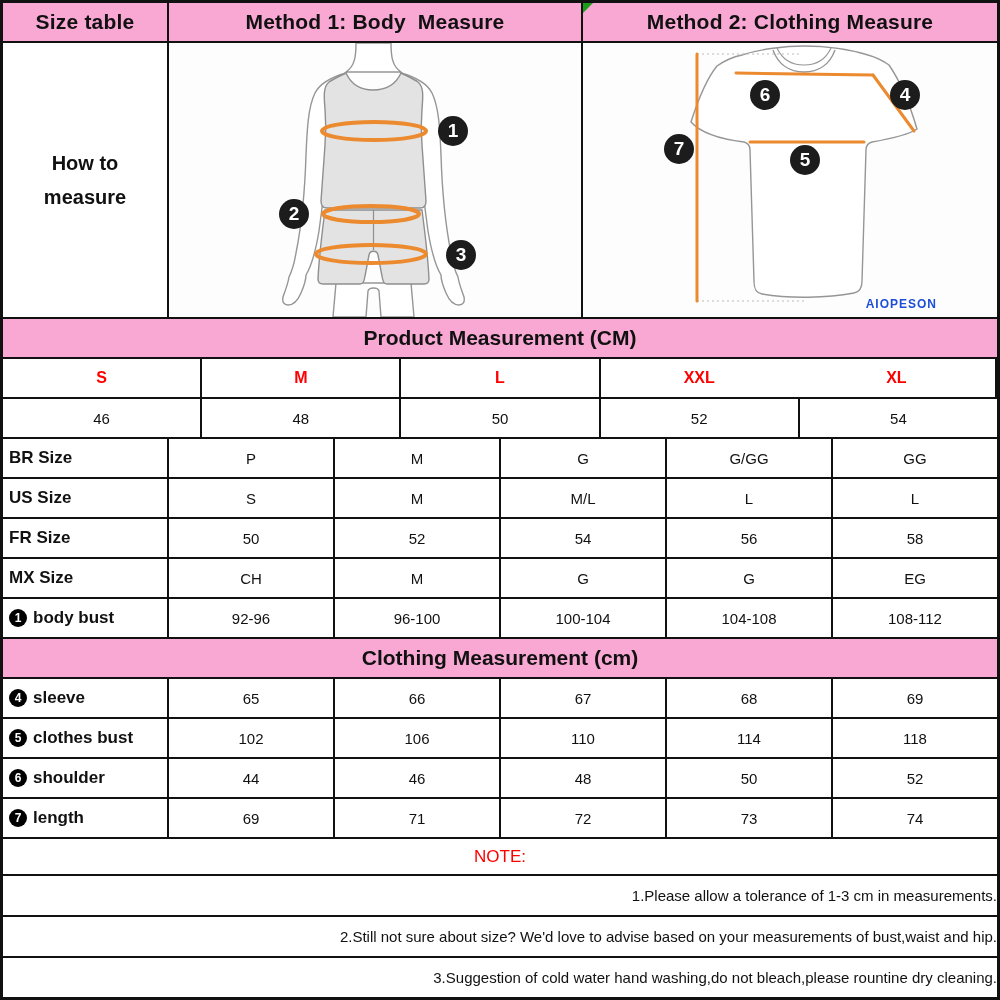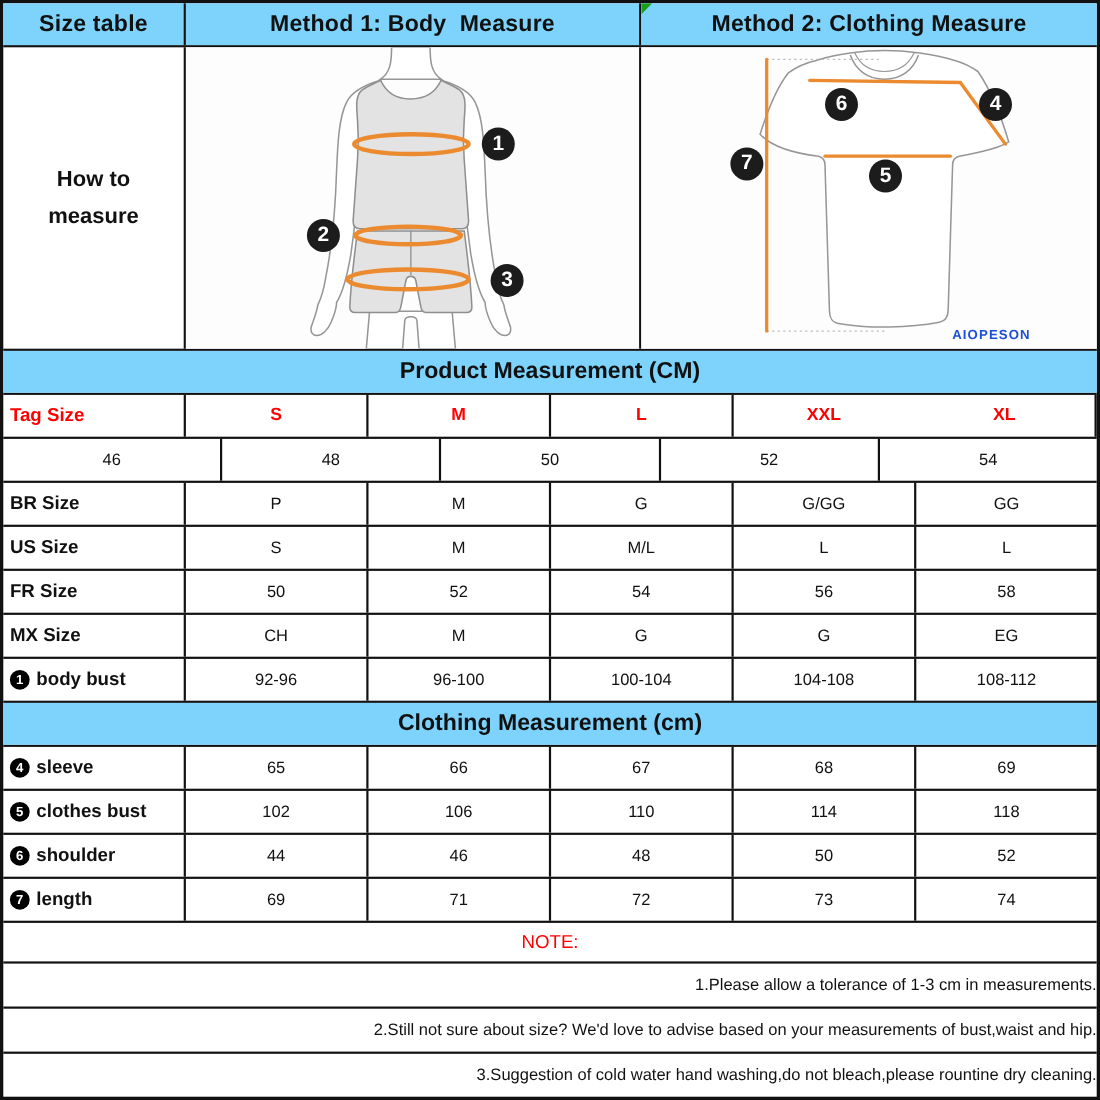--- a/index.html
+++ b/index.html
@@ -6,21 +6,21 @@
   html,body { width:1000px; height:1000px; background:#fff; font-family:"Liberation Sans",sans-serif; color:#111; }
   .sheet { width:1000px; height:1000px; border:3px solid #111; display:flex; flex-direction:column; background:#fff; }
   .row { display:flex; flex:none; border-bottom:2px solid #111; }
   .row.last { border-bottom:none; flex:1; }
   .cell { border-right:2px solid #111; display:flex; align-items:center; justify-content:center; overflow:hidden; position:relative; }
   .cell.end { border-right:none; }
   .c-label { width:166px; flex:none; justify-content:flex-start; padding-left:6px; }
   .c-data  { flex:1; }
   .c-m1 { width:414px; flex:none; }
   .c-m2 { flex:1; }
-  .gray { background:#7dd3fc; }
+  .gray { background:#f9a8d4; }
   .h40 { height:40px; } .h276 { height:276px; } .h37 { height:37px; } .h41 { height:41px; }
   .hdr { font-weight:bold; font-size:21px; white-space:pre; letter-spacing:0.2px; }
   .sec-title { font-weight:bold; font-size:21px; }
   .lbl { font-weight:bold; font-size:17px; }
   .val { font-size:15px; }
   .red { color:#fe0000; }
   .tag-size { font-weight:bold; font-size:16px; }
   .howto { font-weight:bold; font-size:20px; text-align:center; line-height:1.7; }
   .badge { width:18px; height:18px; border-radius:50%; background:#000; color:#fff; font-size:12px; font-weight:bold;
            display:inline-flex; align-items:center; justify-content:center; margin-right:6px; flex:none; }
@@ -109,23 +109,20 @@
     </div>
   </div>
 
   <div class="row h40">
     <div class="cell c-data gray end">
       <span class="sec-title">Product Measurement (CM)</span>
     </div>
   </div>
 
   <div class="row h40">
-    <div class="cell c-label">
-        <span class="lbl red">Tag Size</span>
-      </div>
     <div class="cell c-data">
         <span class="tag-size red">S</span>
       </div>
     <div class="cell c-data">
         <span class="tag-size red">M</span>
       </div>
     <div class="cell c-data">
         <span class="tag-size red">L</span>
       </div>
     <div class="cell c-data end">

